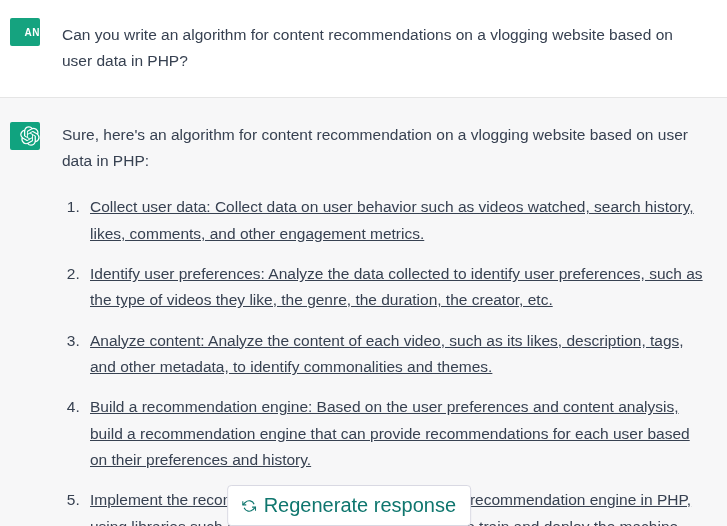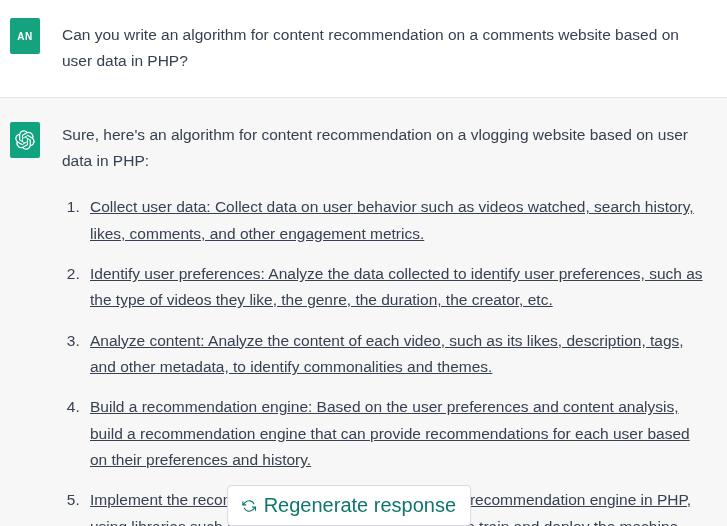--- a/index.html
+++ b/index.html
@@ -27,25 +27,25 @@
     }
     .message-assistant {
       background: #f7f7f8;
       padding-left: 10px;
       padding-right: 16px;
       padding-top: 24px;
       border-top: 1px solid #e5e5e5;
     }
     .avatar {
       width: 30px;
-      height: 36px;
+      height: 28px;
       flex-shrink: 0;
       display: flex;
       align-items: center;
-      justify-content: center;
+      justify-content: flex-end;
       border-radius: 2px;
     }
     .avatar-user {
       background: #15a37f;
       color: #ffffff;
       font-size: 10px;
       font-weight: 600;
       letter-spacing: 0.5px;
     }
     .avatar-assistant {
@@ -106,21 +106,21 @@
     }
   </style>
 </head>
 <body>
 
 <div class="container">
   <div class="message message-user">
     <div class="avatar avatar-user">
       <span>AN</span>
     </div>
-    <div class="content content-user">Can you write an algorithm for content recommendation on a comments website based on user data in PHP?</div>
+    <div class="content content-user">Can you write an algorithm for content recommendations on a vlogging website based on user data in PHP?</div>
   </div>
 
   <div class="message message-assistant">
     <div class="avatar avatar-assistant">
       <svg viewBox="0 0 41 41" fill="none" xmlns="http://www.w3.org/2000/svg">
         <path d="M37.532 16.87a9.963 9.963 0 0 0-.856-8.184 10.078 10.078 0 0 0-10.855-4.835A9.964 9.964 0 0 0 18.306.5a10.079 10.079 0 0 0-9.614 6.977 9.967 9.967 0 0 0-6.664 4.834 10.08 10.08 0 0 0 1.24 11.817 9.965 9.965 0 0 0 .856 8.185 10.079 10.079 0 0 0 10.855 4.835 9.965 9.965 0 0 0 7.516 3.35 10.078 10.078 0 0 0 9.617-6.981 9.967 9.967 0 0 0 6.663-4.834 10.079 10.079 0 0 0-1.243-11.813ZM22.498 37.886a7.474 7.474 0 0 1-4.799-1.735l.237-.134 7.964-4.6a1.294 1.294 0 0 0 .655-1.134V19.054l3.366 1.944a.12.12 0 0 1 .066.092v9.299a7.505 7.505 0 0 1-7.49 7.496ZM6.392 31.006a7.471 7.471 0 0 1-.894-5.023l.237.142 7.964 4.6a1.297 1.297 0 0 0 1.308 0l9.724-5.614v3.888a.12.12 0 0 1-.048.103l-8.051 4.649a7.504 7.504 0 0 1-10.24-2.745ZM4.297 13.62A7.469 7.469 0 0 1 8.2 10.333l-.002.274v9.201a1.294 1.294 0 0 0 .654 1.132l9.723 5.614-3.366 1.944a.12.12 0 0 1-.114.01L7.04 23.856a7.504 7.504 0 0 1-2.743-10.237Zm27.658 6.437-9.724-5.615 3.367-1.943a.121.121 0 0 1 .113-.01l8.052 4.648a7.498 7.498 0 0 1-1.158 13.528v-9.476a1.293 1.293 0 0 0-.65-1.132Zm3.35-5.043-.236-.142-7.965-4.6a1.298 1.298 0 0 0-1.308 0l-9.723 5.614v-3.888a.12.12 0 0 1 .048-.103l8.05-4.645a7.497 7.497 0 0 1 11.135 7.764Zm-21.063 6.929-3.367-1.944a.12.12 0 0 1-.065-.092v-9.299a7.497 7.497 0 0 1 12.293-5.756l-.236.134-7.965 4.6a1.294 1.294 0 0 0-.654 1.132l-.006 11.225Zm1.829-3.943 4.33-2.501 4.332 2.5v5l-4.331 2.5-4.331-2.5V18Z" fill="currentColor"></path>
       </svg>
     </div>
     <div class="content content-assistant">
       <p>Sure, here's an algorithm for content recommendation on a vlogging website based on user data in PHP:</p>

